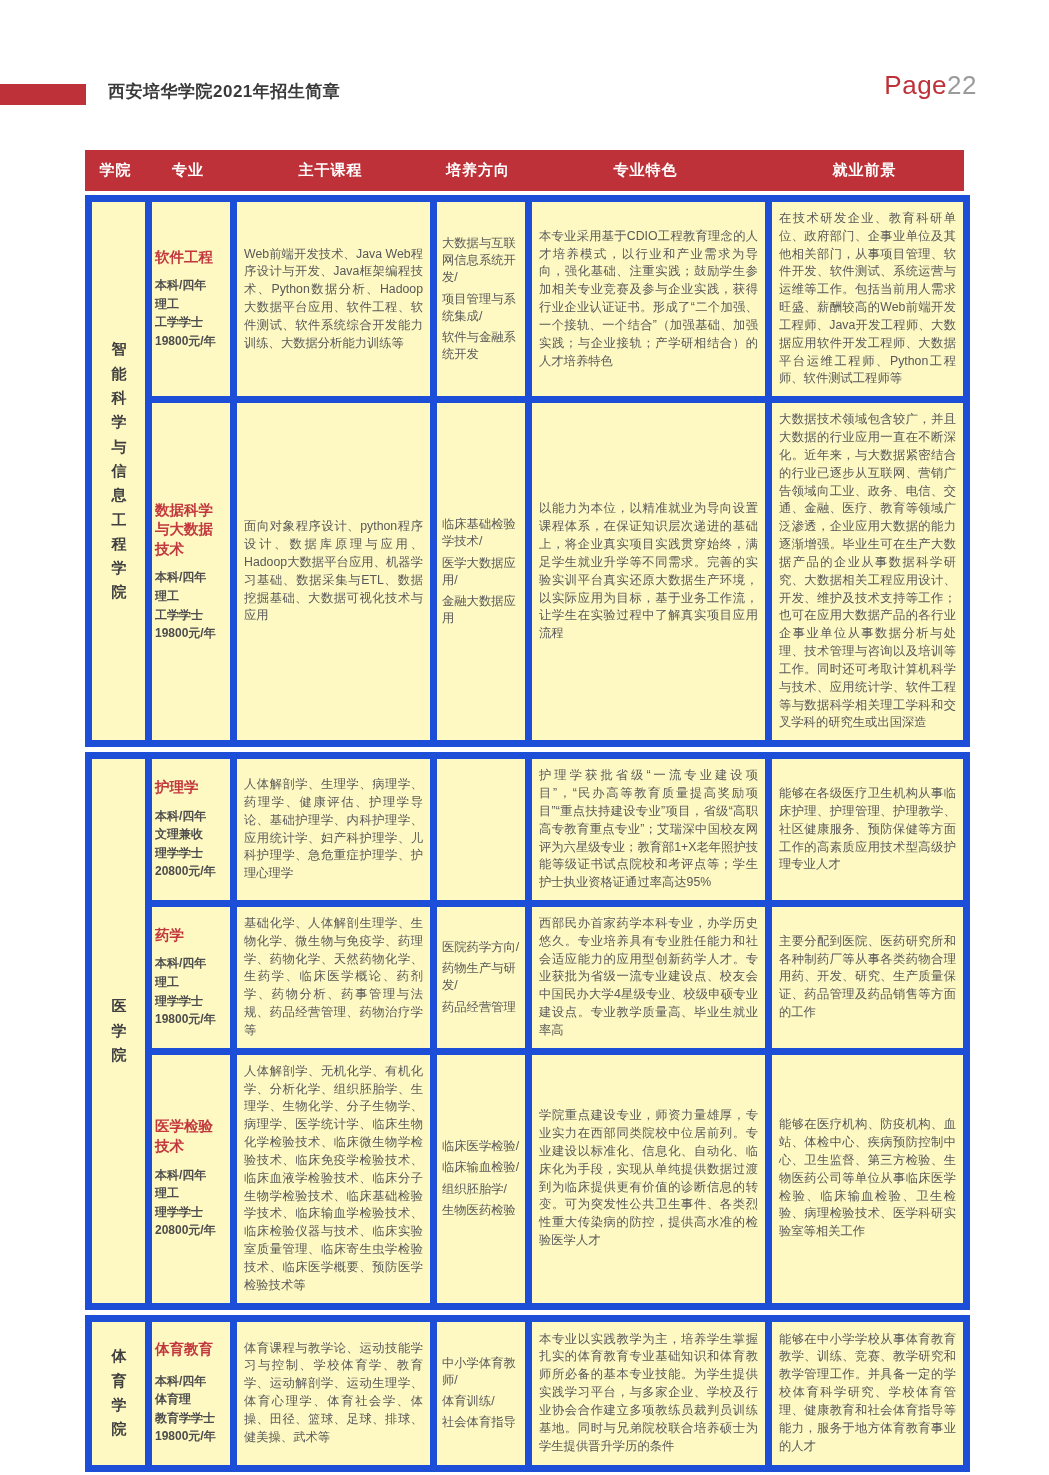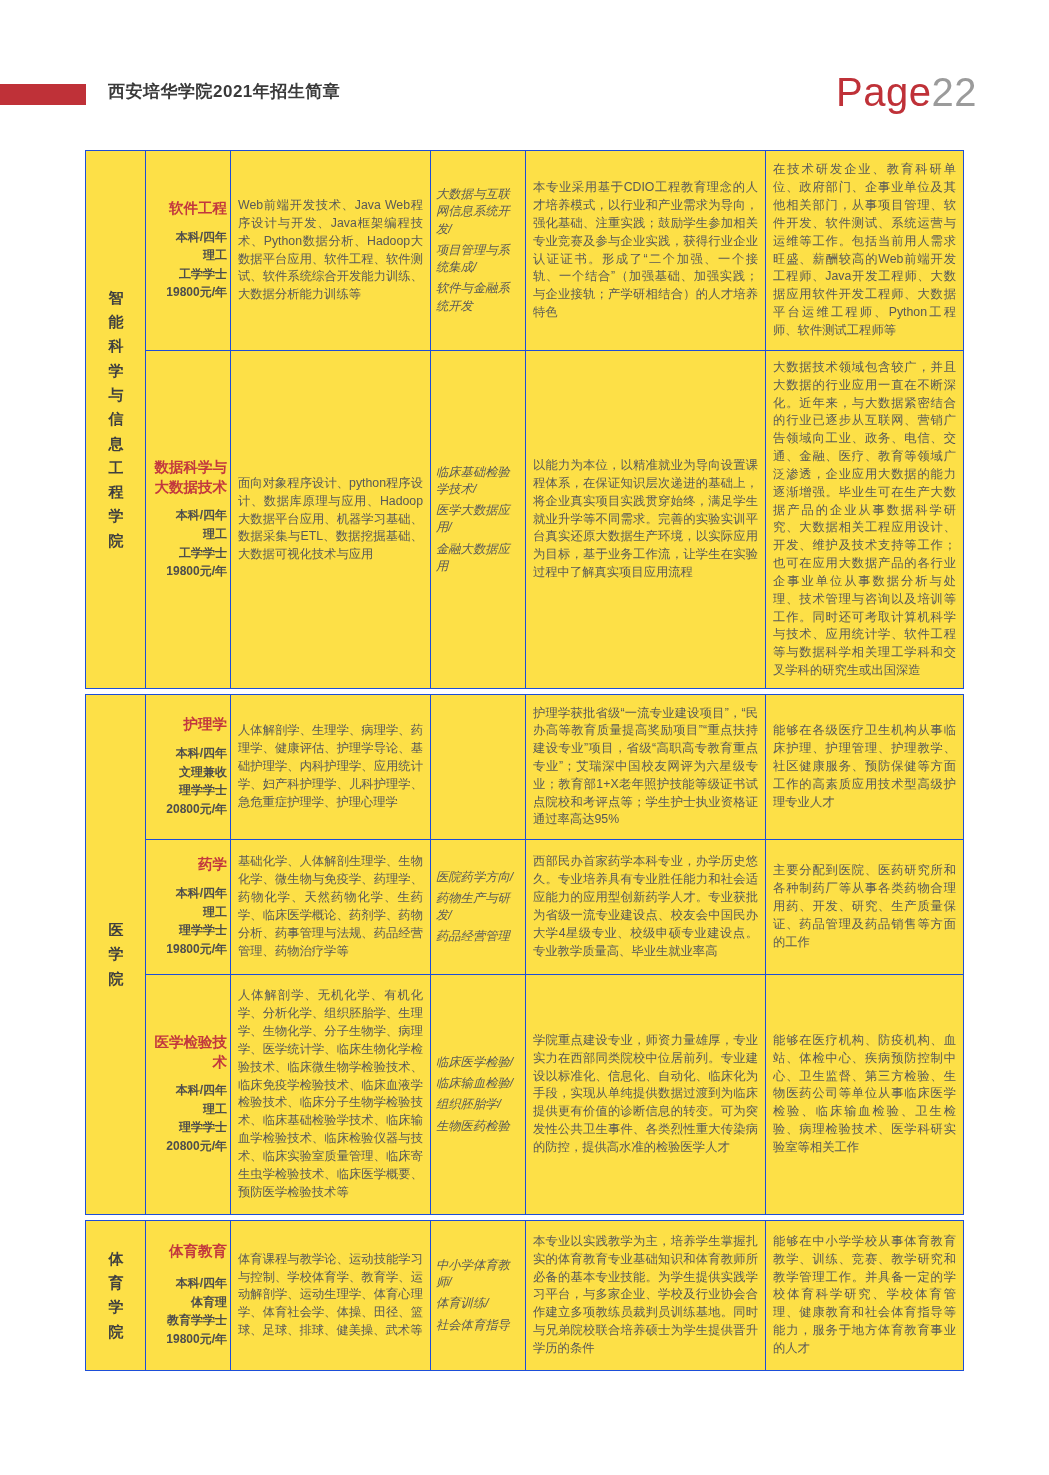--- a/index.html
+++ b/index.html
@@ -5,60 +5,80 @@
   * { margin:0; padding:0; box-sizing:border-box; }
   html,body { background:#fff; }
   body {
     width:1049px; height:1475px; position:relative;
     font-family:"Liberation Sans","DejaVu Sans",sans-serif;
     color:#595959;
   }
   
   .red-bar { position:absolute; left:0; top:84px; width:86px; height:21px; background:#bf3138; }
   .doc-title { position:absolute; left:108px; top:80px; font-size:17px; font-weight:bold; color:#3a3a3a; letter-spacing:.5px; }
-  .page-indicator { position:absolute; top:70px; right:72px; font-size:40px; font-weight:400; letter-spacing:.5px; }
+  .page-indicator { position:absolute; top:70px; right:72px; font-size:26px; font-weight:400; letter-spacing:.5px; }
   .pg-word { color:#bf3138; }
   .pg-num { color:#9b9b9b; }
   
   .table-wrap { position:absolute; left:85px; top:150px; width:878px; }
   table { border-collapse:collapse; table-layout:fixed; width:878px; }
   col.c-college { width:60px; } col.c-major { width:85px; } col.c-courses { width:200px; }
   col.c-dirs { width:95px; } col.c-feat { width:240px; } col.c-pros { width:198px; }
   .t-head { margin-bottom:4px; }
   .t-head th {
     background:#bf3138; color:#fff; font-size:15px; font-weight:bold;
     height:40px; border:1px solid #bf3138; letter-spacing:1px;
   }
   .t-group { margin-bottom:5px; }
   .t-group td {
-    border:1px solid #1d4ed8; background:#fde047;
+    border:7px solid #1d4ed8; background:#fef9c3;
     vertical-align:middle; padding:8px 7px;
     font-size:12.3px; line-height:1.45; color:#595959;
   }
   td.college { padding:4px 2px; }
   .vtext {
     width:1.05em; margin:0 auto; word-break:break-all;
     font-size:15px; font-weight:bold; color:#3f3f3f; line-height:1.62; text-align:right;
   }
-  td.major { text-align:right; padding:6px 3px; }
+  td.major { text-align:left; padding:6px 3px; }
   .mname { color:#c2383e; font-size:14.5px; font-weight:bold; line-height:1.35; margin-bottom:9px; }
   .minfo { font-size:12px; font-weight:bold; color:#4d4d4d; line-height:1.55; }
   .just { text-align:justify; }
   td.dirs { padding:6px 5px; }
-  .dir { margin:4px 0; line-height:1.4;font-style:italic; }
+  .dir { margin:4px 0; line-height:1.4; }
 </style>
 </head>
 <body>
 
 <div class="red-bar"></div>
 <div class="doc-title">西安培华学院2021年招生简章</div>
 <div class="page-indicator"><span class="pg-word">Page</span><span class="pg-num">22</span></div>
 
 <div class="table-wrap">
 
+  <table class="t-head">
+    <colgroup>
+        <col class="c-college">
+        <col class="c-major">
+        <col class="c-courses">
+        <col class="c-dirs">
+        <col class="c-feat">
+        <col class="c-pros">
+      </colgroup>
+    <tbody>
+        <tr>
+      <th>学院</th>
+      <th>专业</th>
+      <th>主干课程</th>
+      <th>培养方向</th>
+      <th>专业特色</th>
+      <th>就业前景</th>
+    </tr>
+  </tbody>
+    </table>
 
   <table class="t-group">
     <colgroup>
         <col class="c-college">
         <col class="c-major">
         <col class="c-courses">
         <col class="c-dirs">
         <col class="c-feat">
         <col class="c-pros">
       </colgroup>

